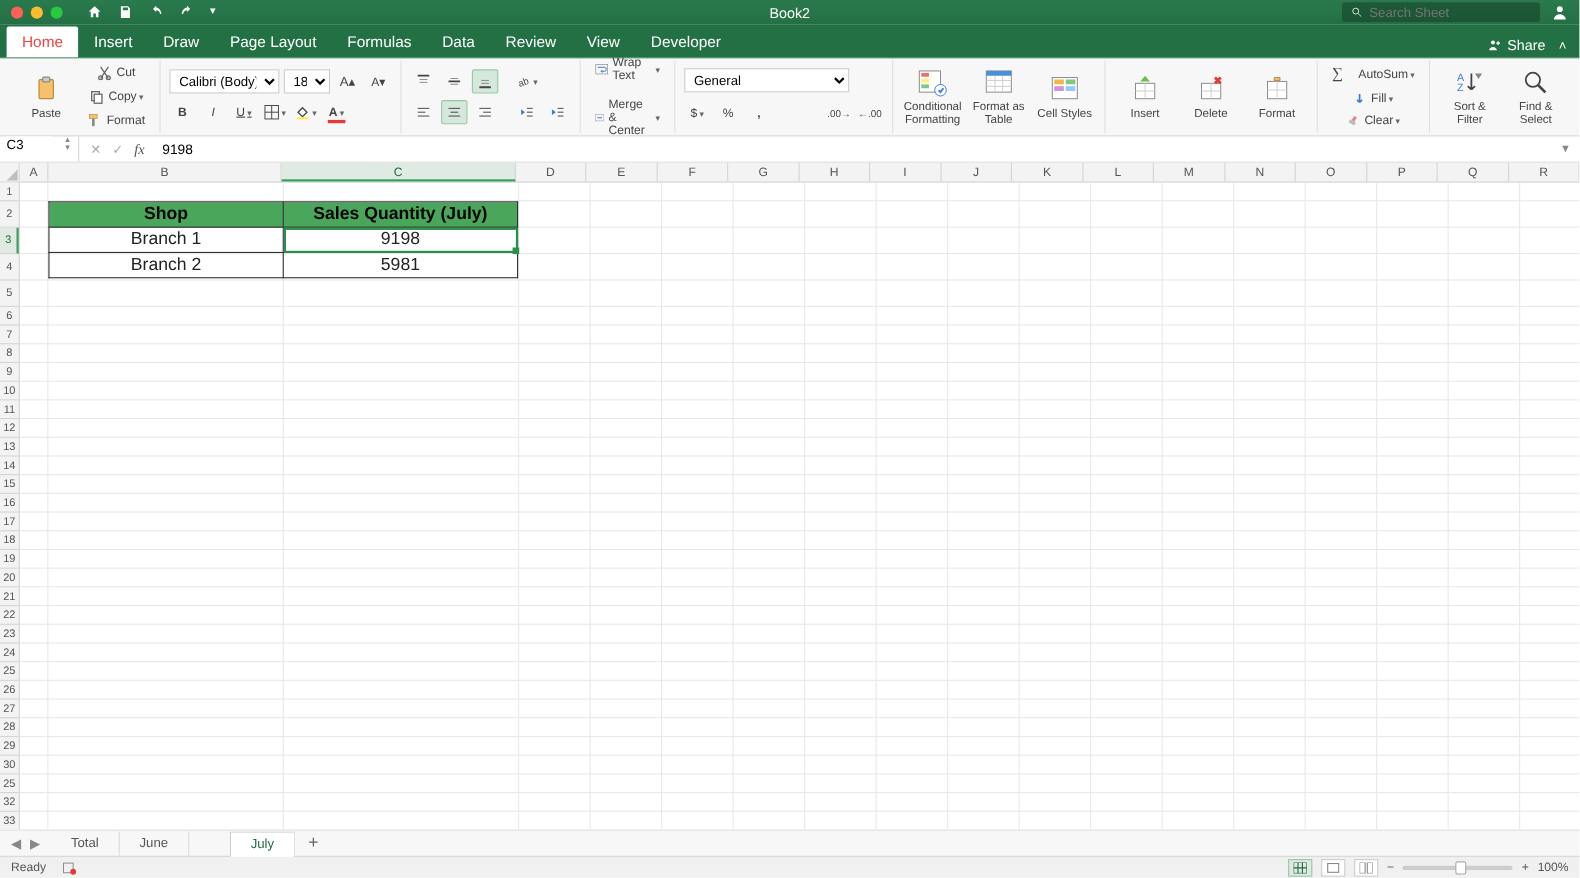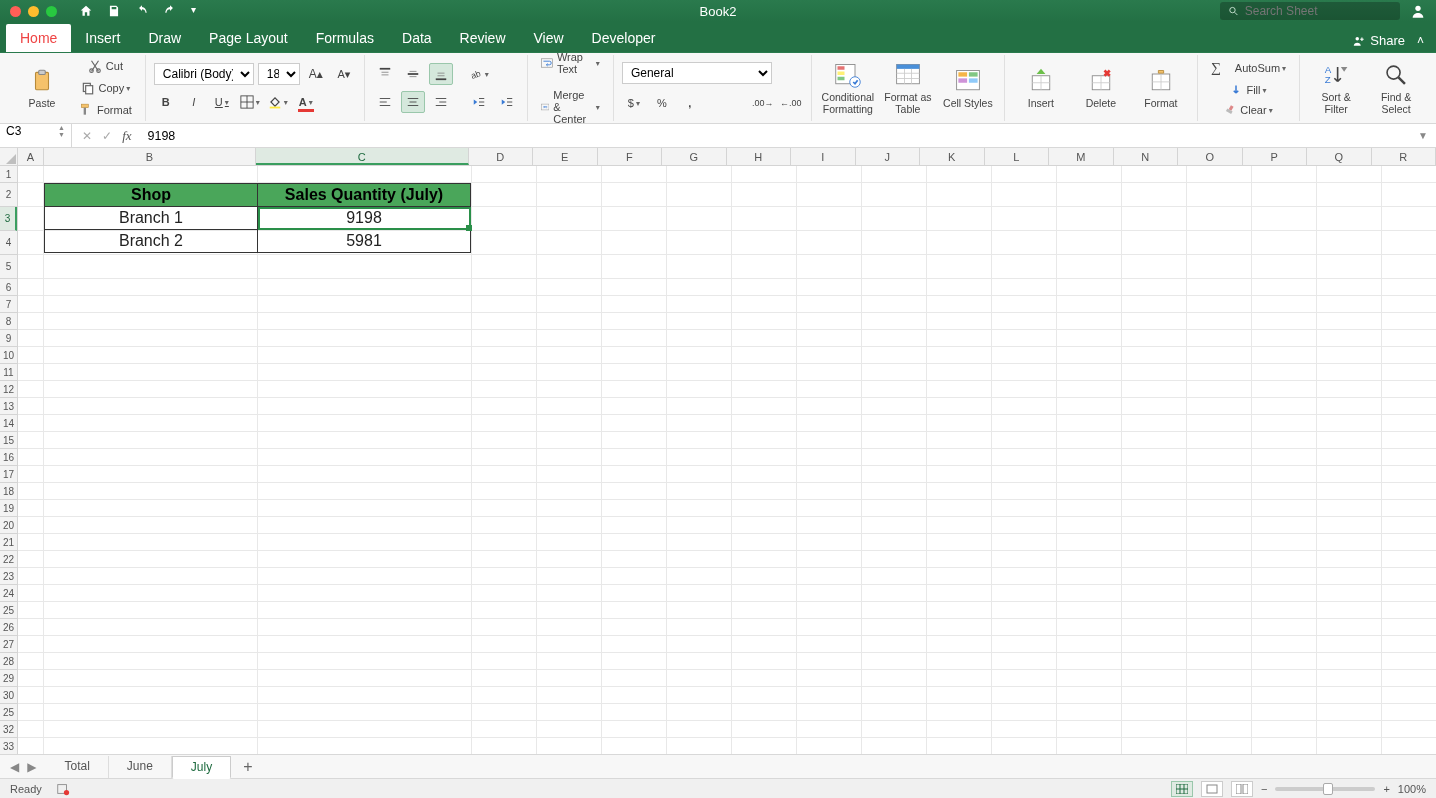--- a/index.html
+++ b/index.html
@@ -74,21 +74,21 @@
 .sel { position:absolute; border:2px solid #2a8f49; pointer-events:none;}
 .sel .handle{position:absolute; right:-3px; bottom:-3px; width:6px;height:6px; background:#2a8f49;}
 
 
 .vline { position:absolute; top:0; bottom:0; width:1px; background:#e8e8e8; }
 
 
 .sheetbar { height:24px; border-top:1px solid #d8d8d8; background:#f7f7f7; display:flex; align-items:center; font-size:12px; color:#555;}
 .sheetnav { display:flex; gap:8px; padding:0 10px; color:#888;}
 .sheettab { padding:3px 18px; border-right:1px solid #ddd; cursor:pointer;}
-.sheettab.active { background:#fff; border-top:1px solid #ccc; border-left:1px solid #ccc; border-right:1px solid #ccc; border-bottom:2px solid #fff; color:#1e6b3f; font-weight:500; margin-bottom:-1px; border-radius:0 0 2px 2px;}
+.sheettab.active { background:#fff; border-top:1px solid #ccc; border-left:1px solid #ccc; border-right:1px solid #ccc; border-bottom:2px solid #fff; color:#1e6b3f; font-weight:500; margin-bottom:-1px; border-radius:0 0 2px 2px;margin-left:37px;}
 .addsheet { padding:0 12px; font-size:16px; color:#666;}
 
 
 .statusbar { height:20px; background:#f0f0f0; border-top:1px solid #d8d8d8; display:flex; align-items:center; font-size:11px; color:#555; padding:0 10px;}
 .statusbar .right{margin-left:auto; display:flex; align-items:center; gap:8px;}
 .viewbtn{width:22px;height:16px; border:1px solid #ccc; display:flex;align-items:center;justify-content:center; font-size:9px; background:#fff; cursor:pointer;}
 .viewbtn.on{background:#dfeae2; border-color:#9ac7ab;}
 .slider{width:100px; height:4px; background:#ccc; position:relative; border-radius:2px;}
 .slider .thumb{position:absolute; top:-4px; left:48px; width:10px;height:12px; background:#fff; border:1px solid #aaa; border-radius:2px;}
 

